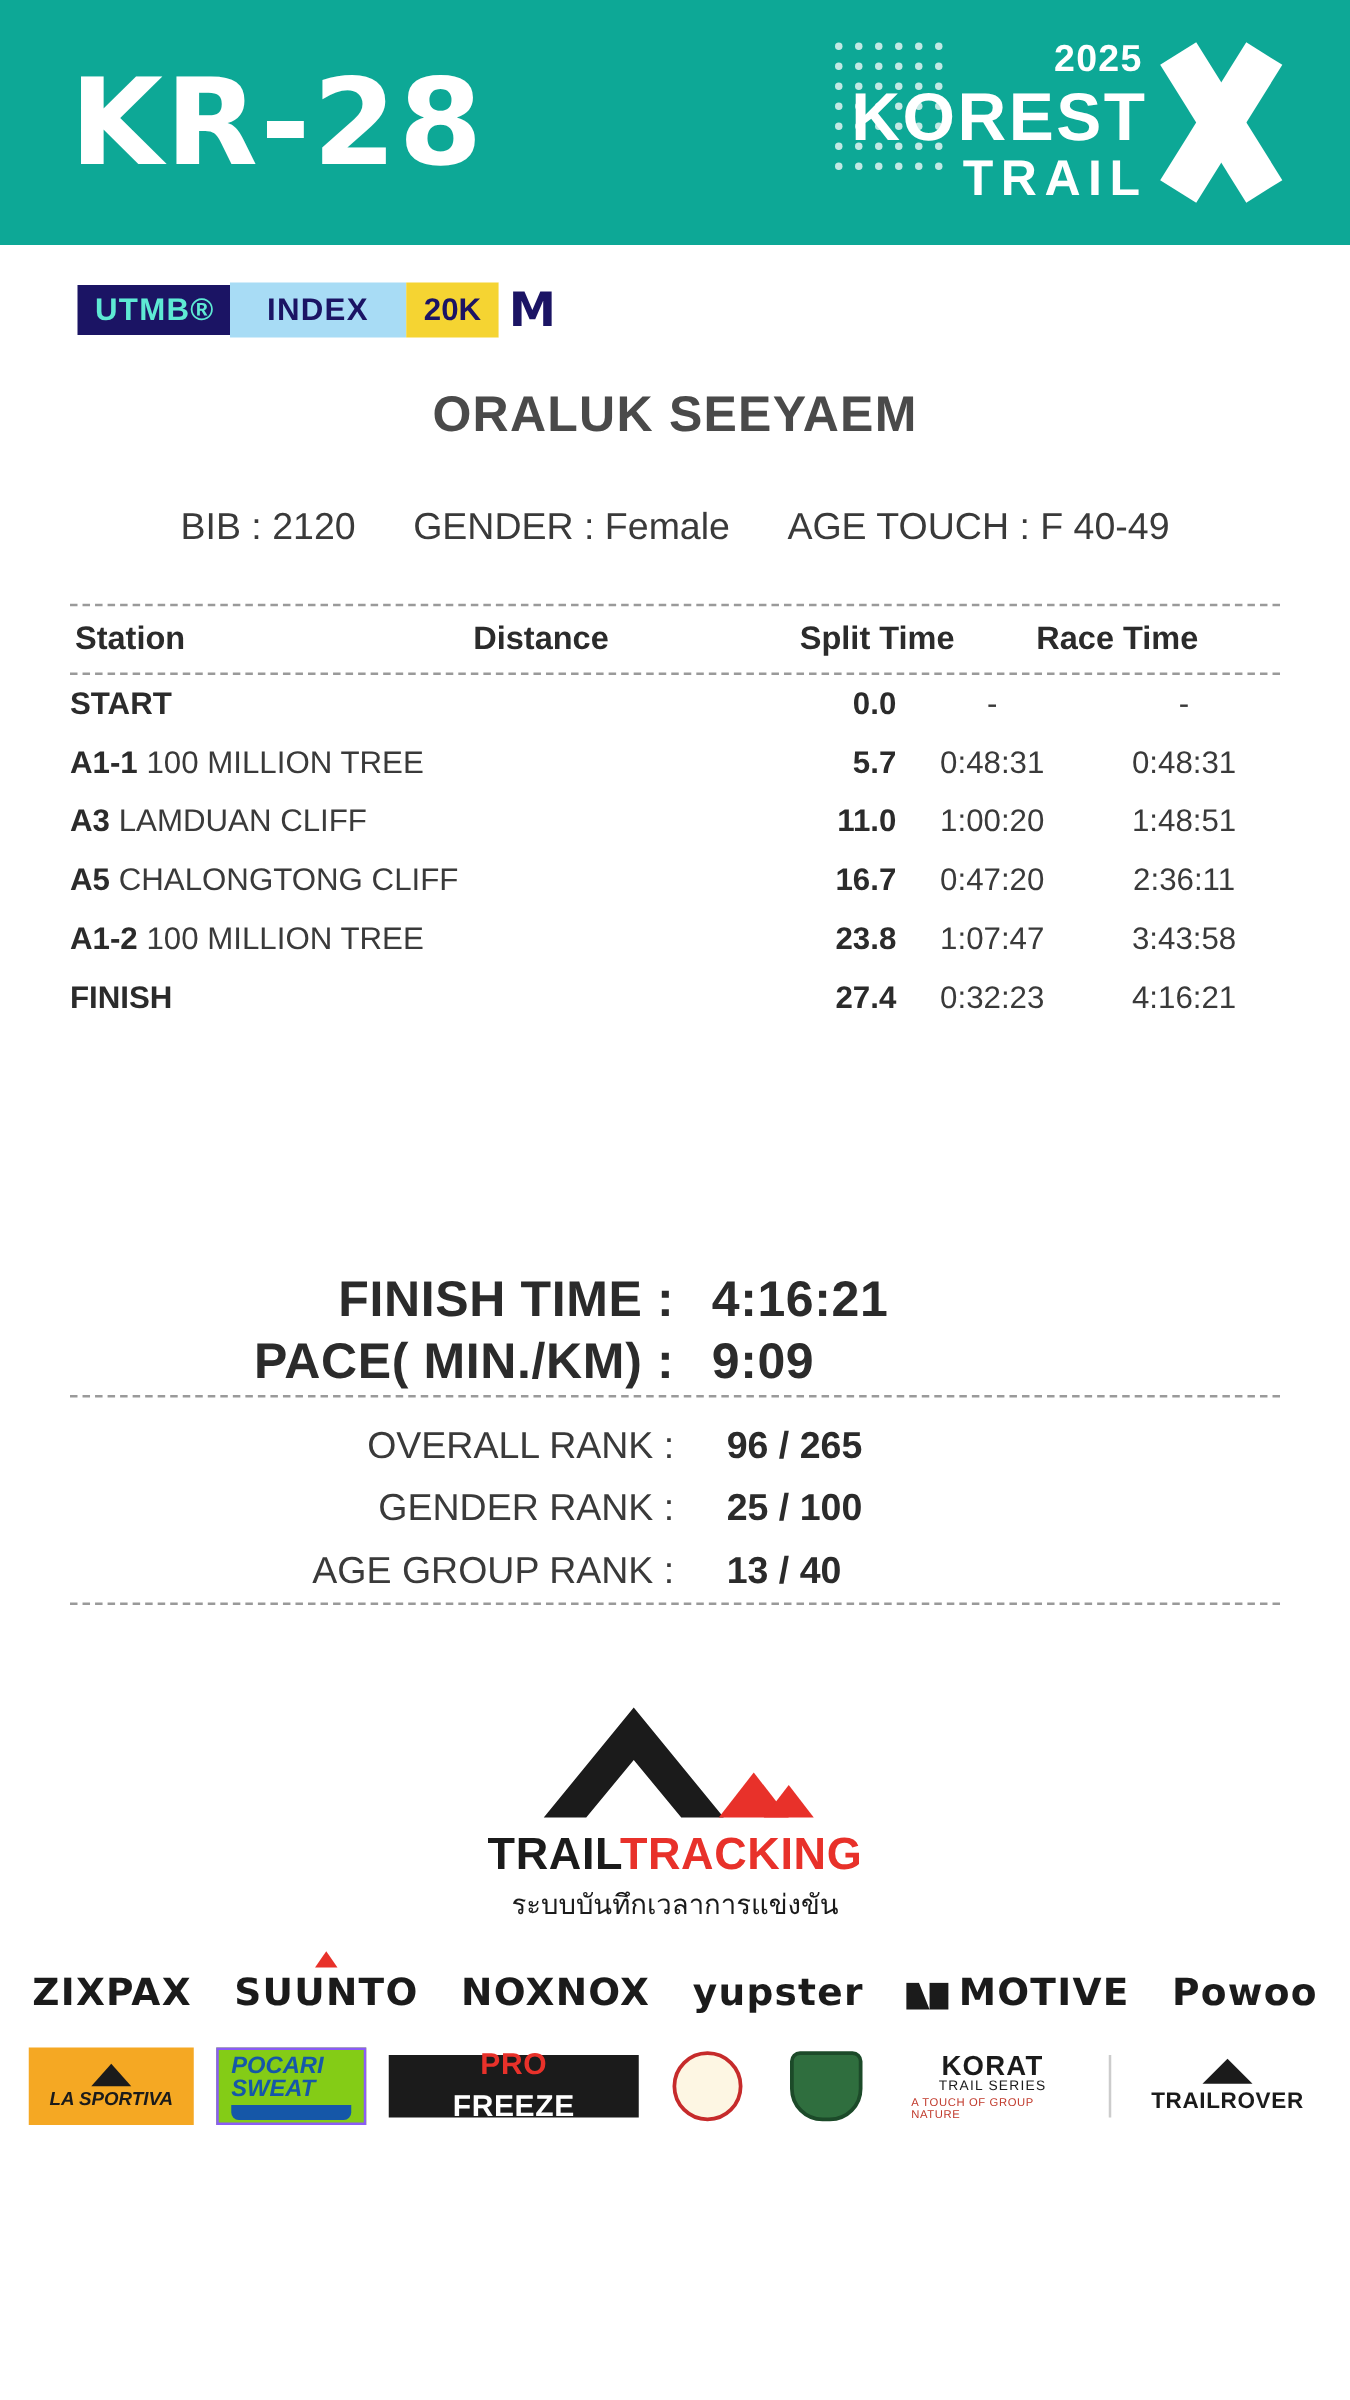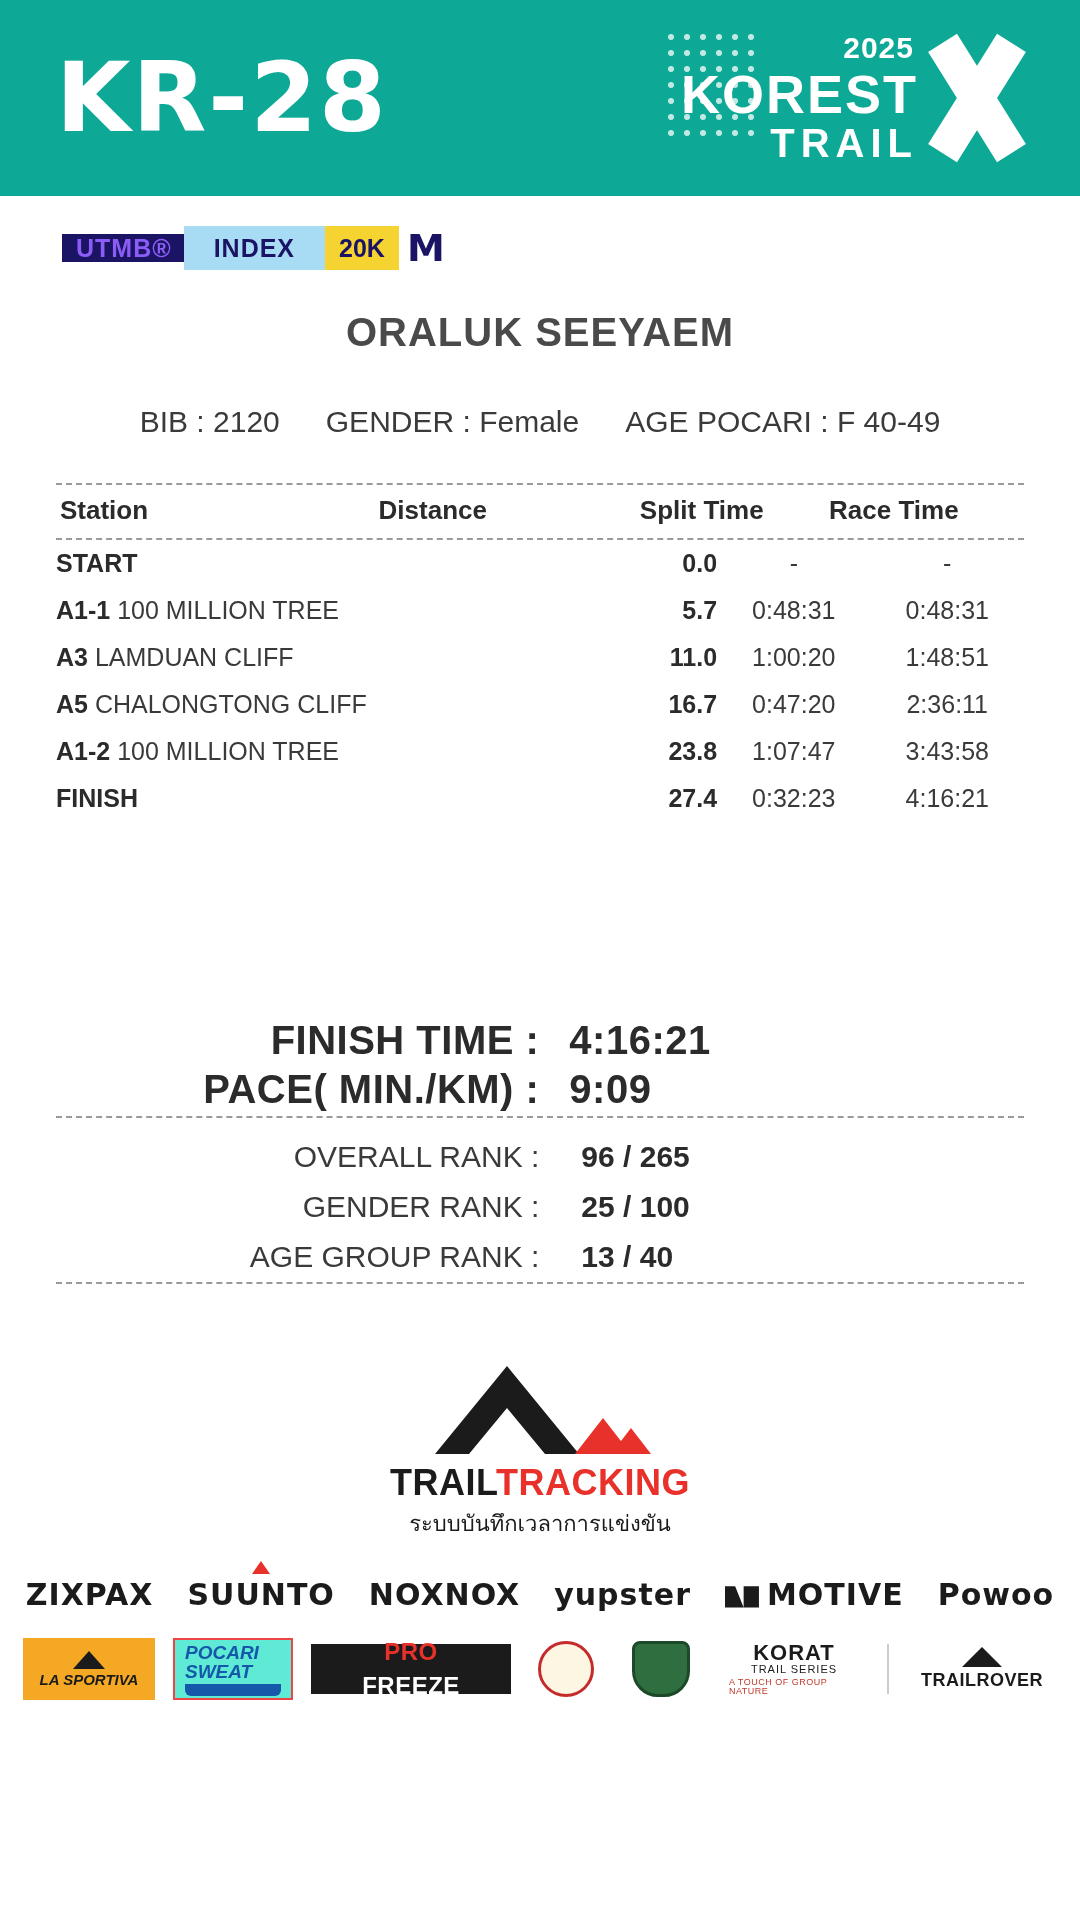--- a/index.html
+++ b/index.html
@@ -88,26 +88,26 @@
 
   
   .badges {
     display: flex;
     align-items: center;
     margin: 30px 0 0 62px;
     height: 44px;
   }
   .badge-utmb {
     background: #1b1464;
-    color: #8b5cf6;
+    color: #5eead4;
     font-size: 25px;
     font-weight: bold;
     letter-spacing: 1px;
     padding: 8px 12px 8px 14px;
-    height: 28px;
+    height: 40px;
     display: flex;
     align-items: center;
   }
   .badge-index {
     background: #a8dcf5;
     color: #1b1464;
     font-size: 25px;
     font-weight: bold;
     letter-spacing: 1px;
     padding: 8px 30px;
@@ -311,22 +311,22 @@
     flex-direction: column;
     gap: 2px;
   }
   .sp-lasportiva .mtn {
     width: 0; height: 0;
     border-left: 16px solid transparent;
     border-right: 16px solid transparent;
     border-bottom: 18px solid #1b1b1b;
   }
   .sp-pocari {
-    background: #5eead4;
-    border: 2px solid #ef4444;
+    background: #84cc16;
+    border: 2px solid #8b5cf6;
     width: 120px; height: 62px;
     flex-direction: column;
     color: #1557a8;
     font-size: 19px;
     font-weight: bold;
     font-style: italic;
     line-height: 1;
     gap: 1px;
   }
   .sp-pocari .wave {
@@ -470,21 +470,21 @@
   <div class="info-row">
     <div class="info-item">
       <span class="lbl">BIB :</span>
       <span class="val">2120</span>
     </div>
     <div class="info-item">
       <span class="lbl">GENDER  :</span>
       <span class="val">Female</span>
     </div>
     <div class="info-item">
-      <span class="lbl">AGE POCARI  :</span>
+      <span class="lbl">AGE TOUCH  :</span>
       <span class="val">F 40-49</span>
     </div>
   </div>
 
   <div class="table-wrap">
     <div class="dashline"></div>
     <table class="splits">
       <thead>
         <tr>
           <th class="station">Station</th>

